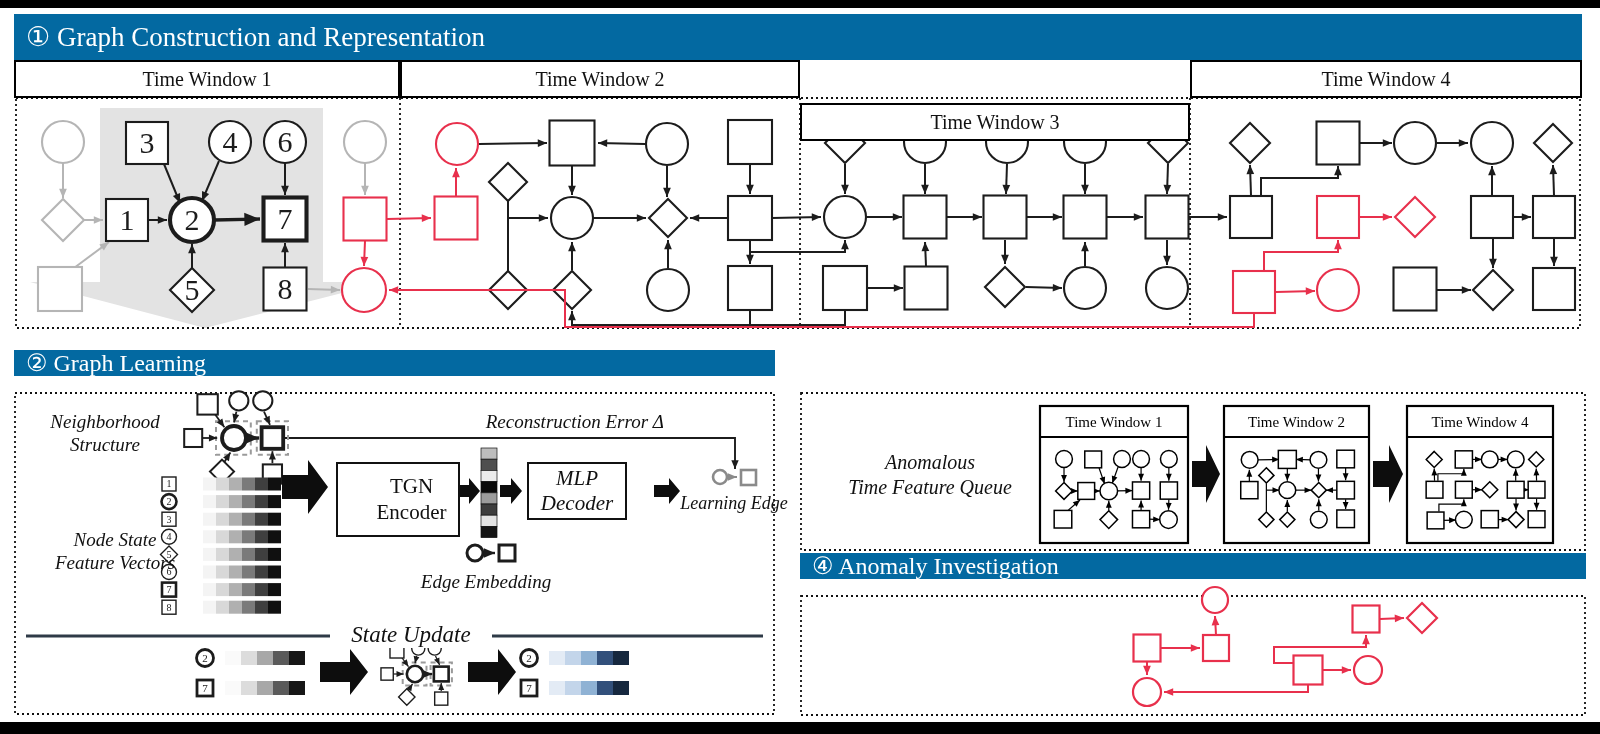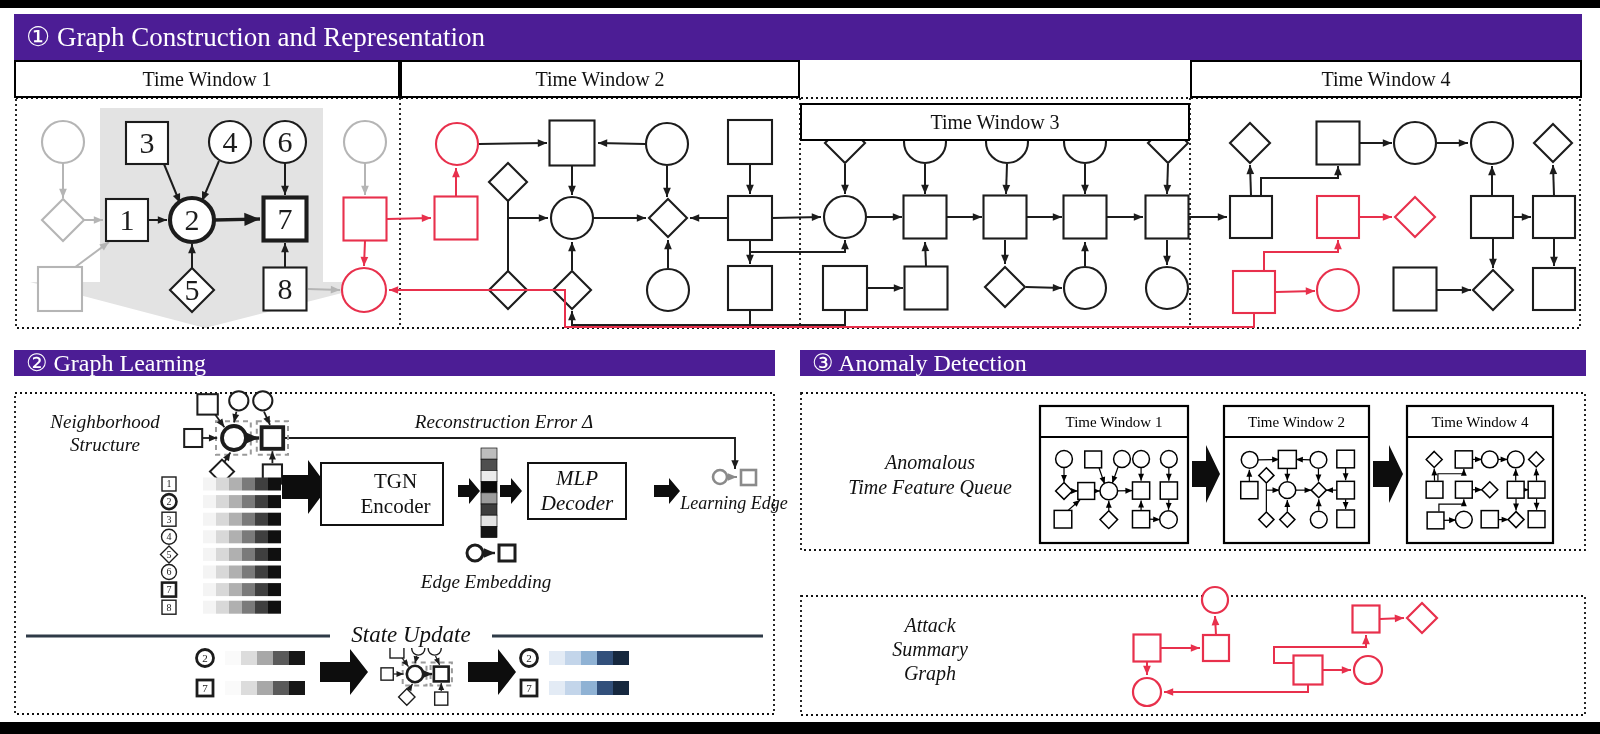--- a/index.html
+++ b/index.html
@@ -3,21 +3,21 @@
 <meta charset="utf-8">
 <style>
   html,body{margin:0;padding:0;background:#ffffff;}
   .page{position:relative;width:1600px;height:734px;background:#fff;overflow:hidden;
         font-family:"Liberation Serif","DejaVu Serif",serif;color:#111;}
   .bar{position:absolute;left:0;width:1600px;background:#000;}
   .bar.top{top:0;height:8px;}
   .bar.bottom{top:722px;height:12px;}
   .panel{position:absolute;}
   .panel svg{position:absolute;left:0;top:0;}
-  .hdr{position:absolute;left:0;top:0;right:0;background:#4c1d95;color:#fff;
+  .hdr{position:absolute;left:0;top:0;right:0;background:#0369a1;color:#fff;
        display:flex;align-items:center;padding-left:12px;box-sizing:border-box;
        font-family:"Liberation Serif","DejaVu Serif","DejaVu Sans",serif;}
   .hdr.h46{height:46px;font-size:27px;}
   .hdr.h42{height:26px;font-size:24px;}
   .twcell{position:absolute;top:46px;height:38px;background:#fff;border:2px solid #000;
           box-sizing:border-box;display:flex;align-items:center;justify-content:center;
           font-size:20px;}
   .lbl{position:absolute;font-style:italic;text-align:center;line-height:23px;font-size:19px;}
   .mbox{position:absolute;background:#fff;border:2.5px solid #111;box-sizing:border-box;
         display:flex;align-items:center;justify-content:center;text-align:center;
@@ -595,22 +595,26 @@
           </g>
         </g>
       </svg>
     <div class="hdr h42">
       <span>② Graph Learning</span>
     </div>
     <div class="lbl" style="left:16px;top:60px;width:150px;">
       <div>Neighborhood</div>
       <div>Structure</div>
     </div>
-    <div class="lbl" style="left:330px;top:60px;width:320px;font-size:19px;">Reconstruction Error Δ</div>
-    <div class="mbox" style="left:306px;top:112px;width:124px;height:64px;padding-left:29px;">TGN Encoder</div>
+    <div class="lbl" style="left:16px;top:178px;width:170px;">
+      <div>Node State</div>
+      <div>Feature Vectors</div>
+    </div>
+    <div class="lbl" style="left:330px;top:60px;width:320px;font-size:19px;text-align:right;">Reconstruction Error Δ</div>
+    <div class="mbox" style="left:322px;top:112px;width:124px;height:75px;padding-left:29px;">TGN Encoder</div>
     <div class="mbox" style="left:513px;top:112px;width:100px;height:58px;font-style:italic;">MLP Decoder</div>
     <div class="lbl" style="left:655px;top:142px;width:130px;font-size:18px;">Learning Edge</div>
     <div class="lbl" style="left:382px;top:220px;width:180px;font-size:19px;">Edge Embedding</div>
     <div class="stateupd" style="left:316px;top:272px;width:150px;">State Update</div>
   </div>
 
   <div class="panel" id="p3" style="left:800px;top:350px;width:786px;height:203px;">
     <svg id="p3svg" width="786" height="203" viewBox="0 0 786 203">
         <rect x="1" y="43" width="784" height="157" fill="none" stroke="#111" stroke-width="1.8" stroke-dasharray="2 3"></rect>
         <g>
@@ -827,23 +831,20 @@
           <g>
             <polygon points="716.030612244898,161.6206896551724 724.030612244898,169.6206896551724 716.030612244898,177.6206896551724 708.030612244898,169.6206896551724" fill="#fff" stroke="#000" stroke-width="1.5"></polygon>
           </g>
           <g>
             <rect x="728.1714285714286" y="160.81120689655174" width="16.8" height="16.8" fill="#fff" stroke="#000" stroke-width="1.5"></rect>
           </g>
         </g>
         <polygon points="392,111 406,111 406,95 420,124 406,153 406,137 392,137" fill="#0d0d0d"></polygon>
         <polygon points="573,111 589,111 589,95 603,124 589,153 589,137 573,137" fill="#0d0d0d"></polygon>
       </svg>
-    <div class="hdr h42">
-      <span>③ Anomaly Detection</span>
-    </div>
     <div class="lbl" style="left:30px;top:100px;width:200px;line-height:25px;font-size:20px;">
       <div>Anomalous</div>
       <div>Time Feature Queue</div>
     </div>
   </div>
 
   <div class="panel" id="p4" style="left:800px;top:553px;width:786px;height:163px;">
     <svg id="p4svg" width="786" height="163" viewBox="0 0 786 163">
         <rect x="1" y="43" width="784" height="119" fill="none" stroke="#111" stroke-width="1.8" stroke-dasharray="2 3"></rect>
         <g>
@@ -880,21 +881,19 @@
             <circle cx="568" cy="117" r="14" fill="#fff" stroke="#e8304c" stroke-width="2.2"></circle>
           </g>
           <g>
             <rect x="552.5" y="52.5" width="27" height="27" fill="#fff" stroke="#e8304c" stroke-width="2.2"></rect>
           </g>
           <g>
             <polygon points="622,50 637,65 622,80 607,65" fill="#fff" stroke="#e8304c" stroke-width="2.2"></polygon>
           </g>
         </g>
       </svg>
-    <div class="lbl" style="left:40px;top:60px;width:180px;line-height:24px;font-size:20px;">
-      <div>Attack</div>
-      <div>Summary</div>
-      <div>Graph</div>
+    <div class="hdr h42">
+      <span>④ Anomaly Investigation</span>
     </div>
   </div>
 
   <div class="bar bottom"></div>
 </div>
 
 </body></html>

